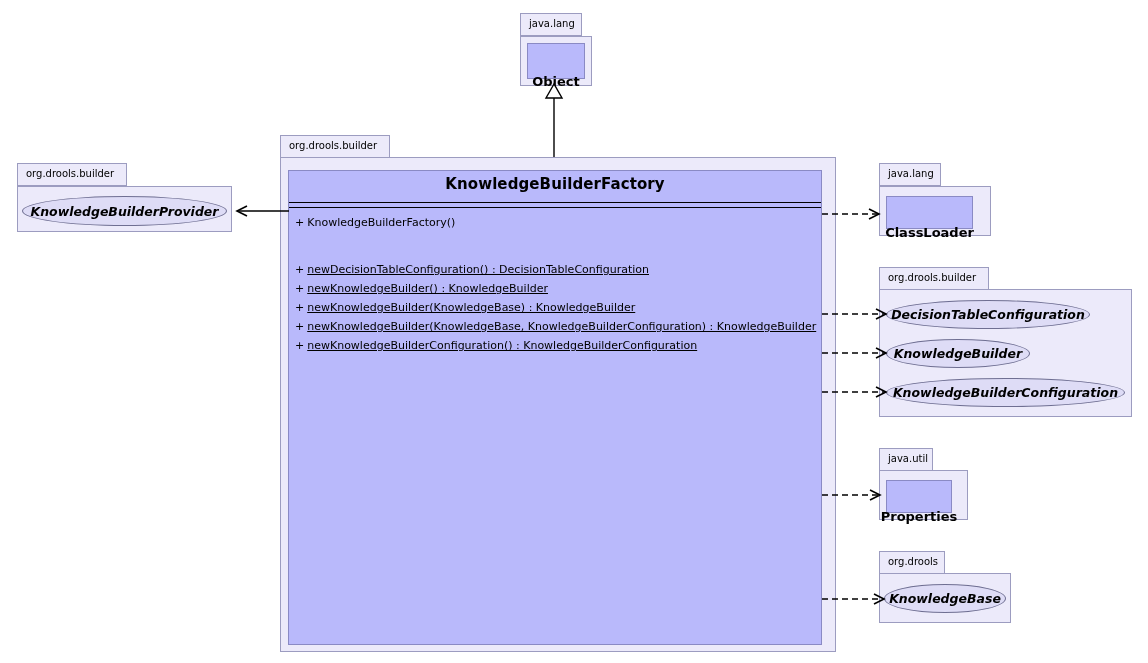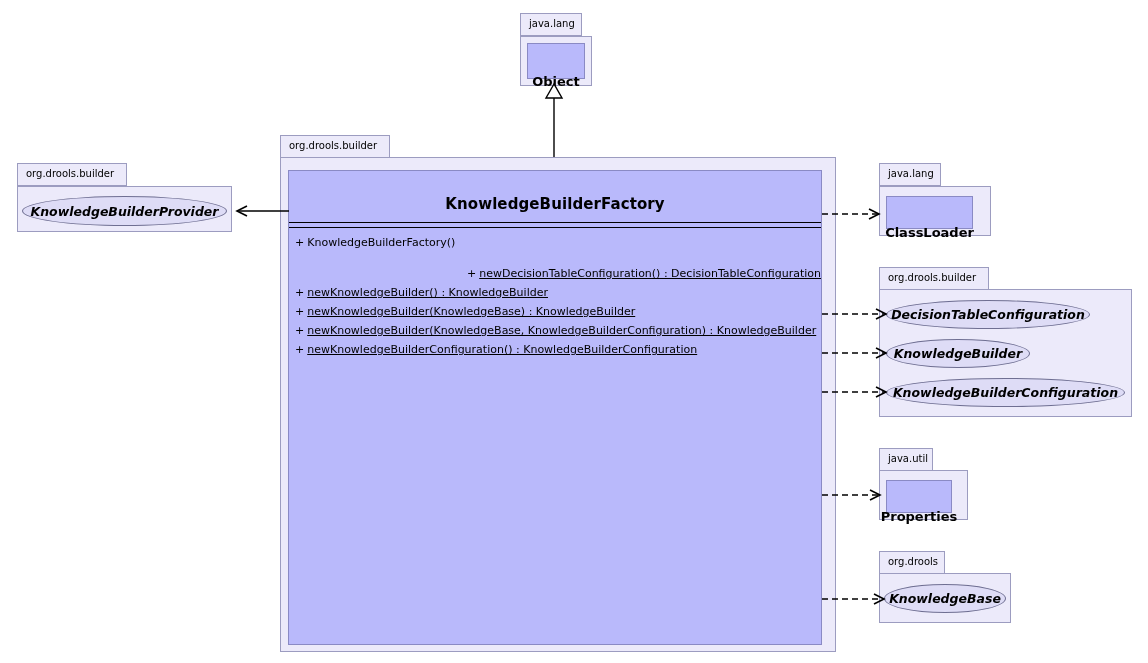--- a/index.html
+++ b/index.html
@@ -57,21 +57,21 @@
     box-sizing: border-box;
     background: #b9b9fb;
     border: 1px solid #8a8ac4;
     z-index: 4;
   }
   .mainclass-title {
     text-align: center;
     font-weight: bold;
     font-size: 15px;
     color: #000;
-    padding-top: 24px;
+    padding-top: 4px;
     padding-bottom: 9px;
     letter-spacing: 0.1px;
   }
   .sep {
     height: 0;
     border-top: 1px solid #000;
   }
   .sep2 {
     height: 0;
     border-top: 1px solid #000;
@@ -88,22 +88,21 @@
     white-space: nowrap;
   }
   .member .vis {
     display: inline-block;
     padding-right: 3px;
   }
   .member.static .sig {
     text-decoration: underline;
   }
   .member.gap {
-    margin-top: 12px;
-    text-align: right;
+    margin-top: 28px;
   }
 
   
   .iface {
     position: absolute;
     box-sizing: border-box;
     background: #dedcf6;
     border: 1px solid #6f6f92;
     border-radius: 50%;
     display: flex;

